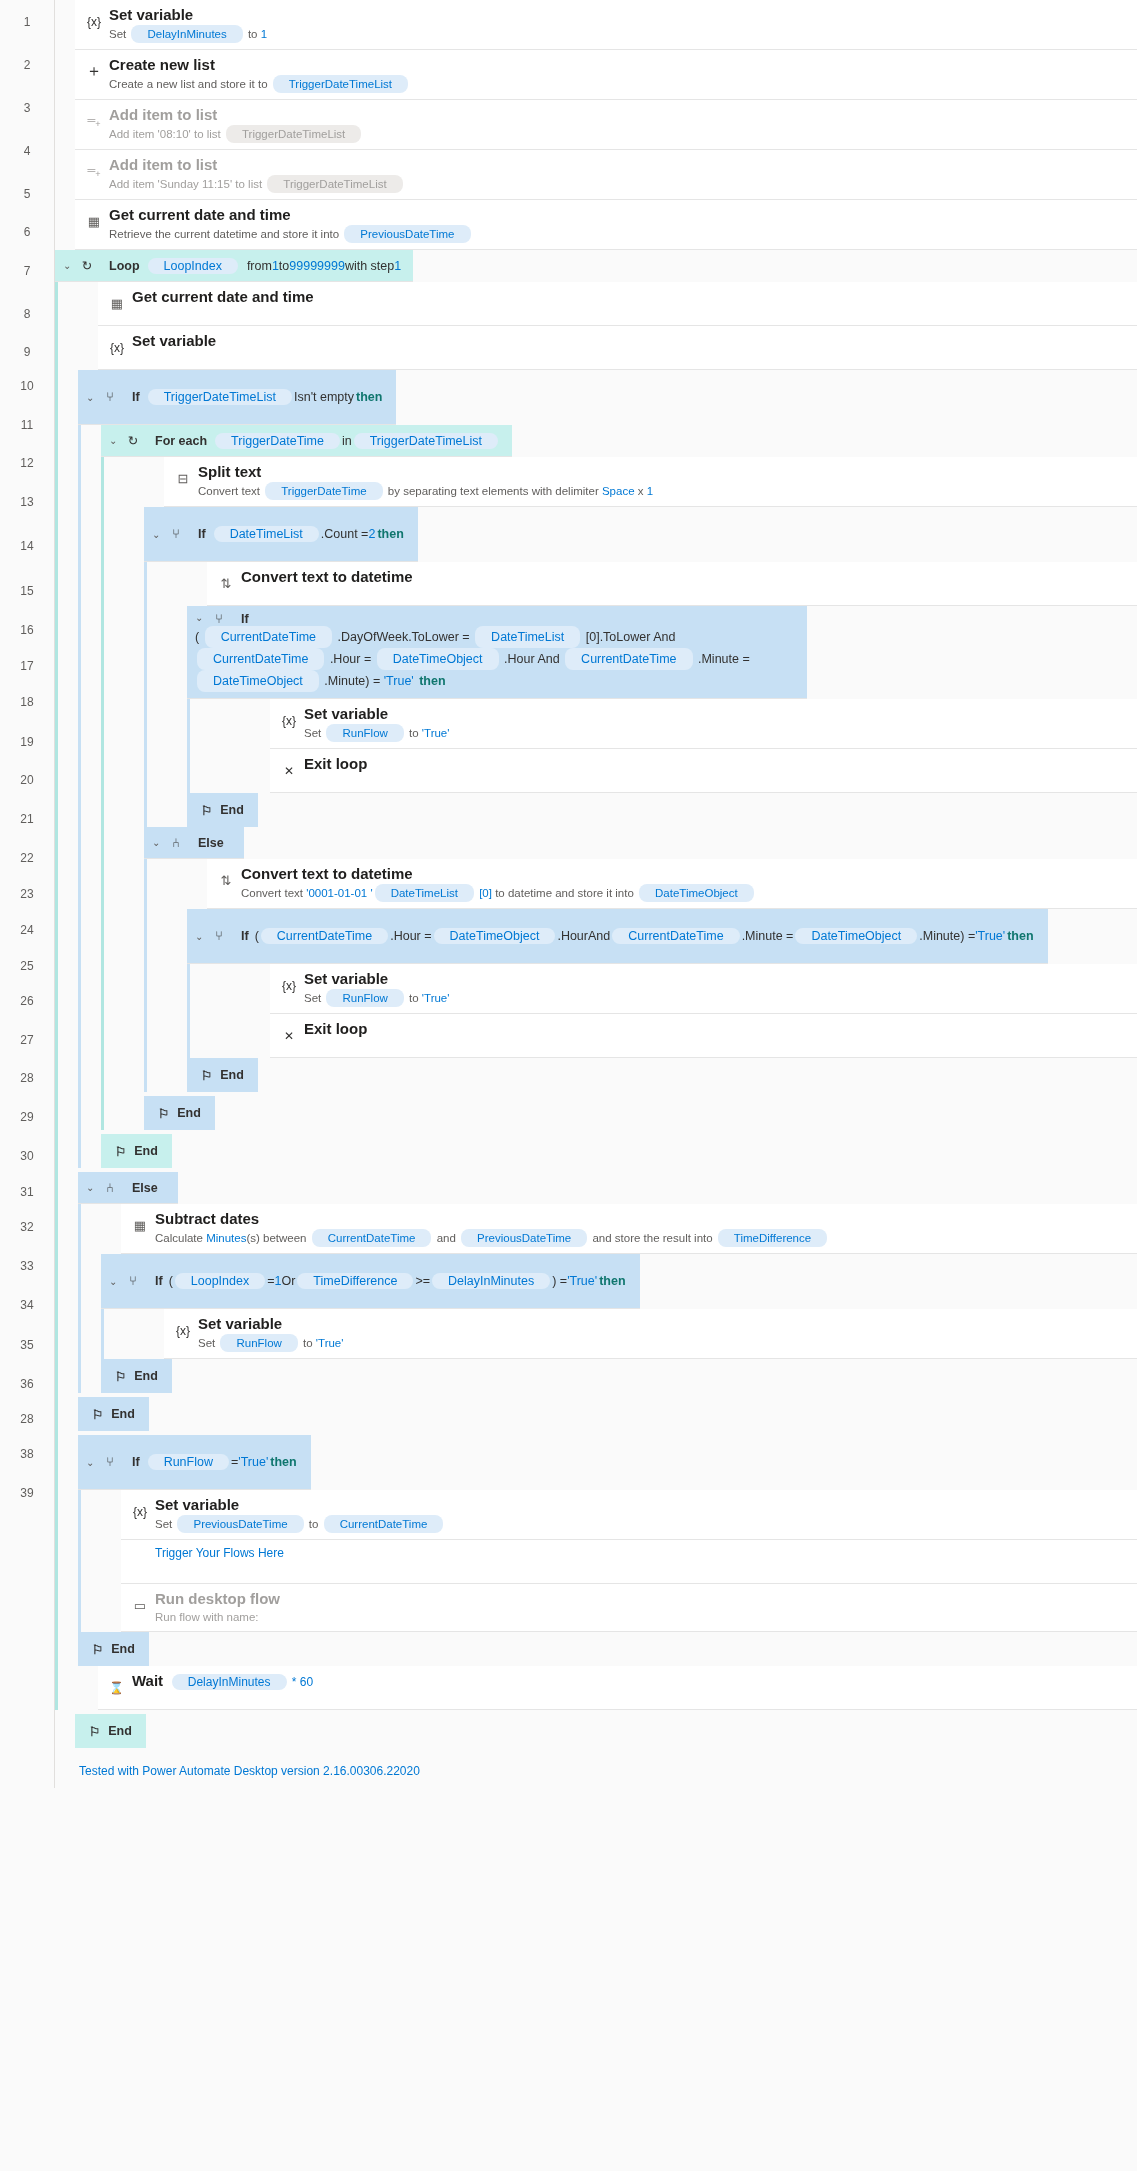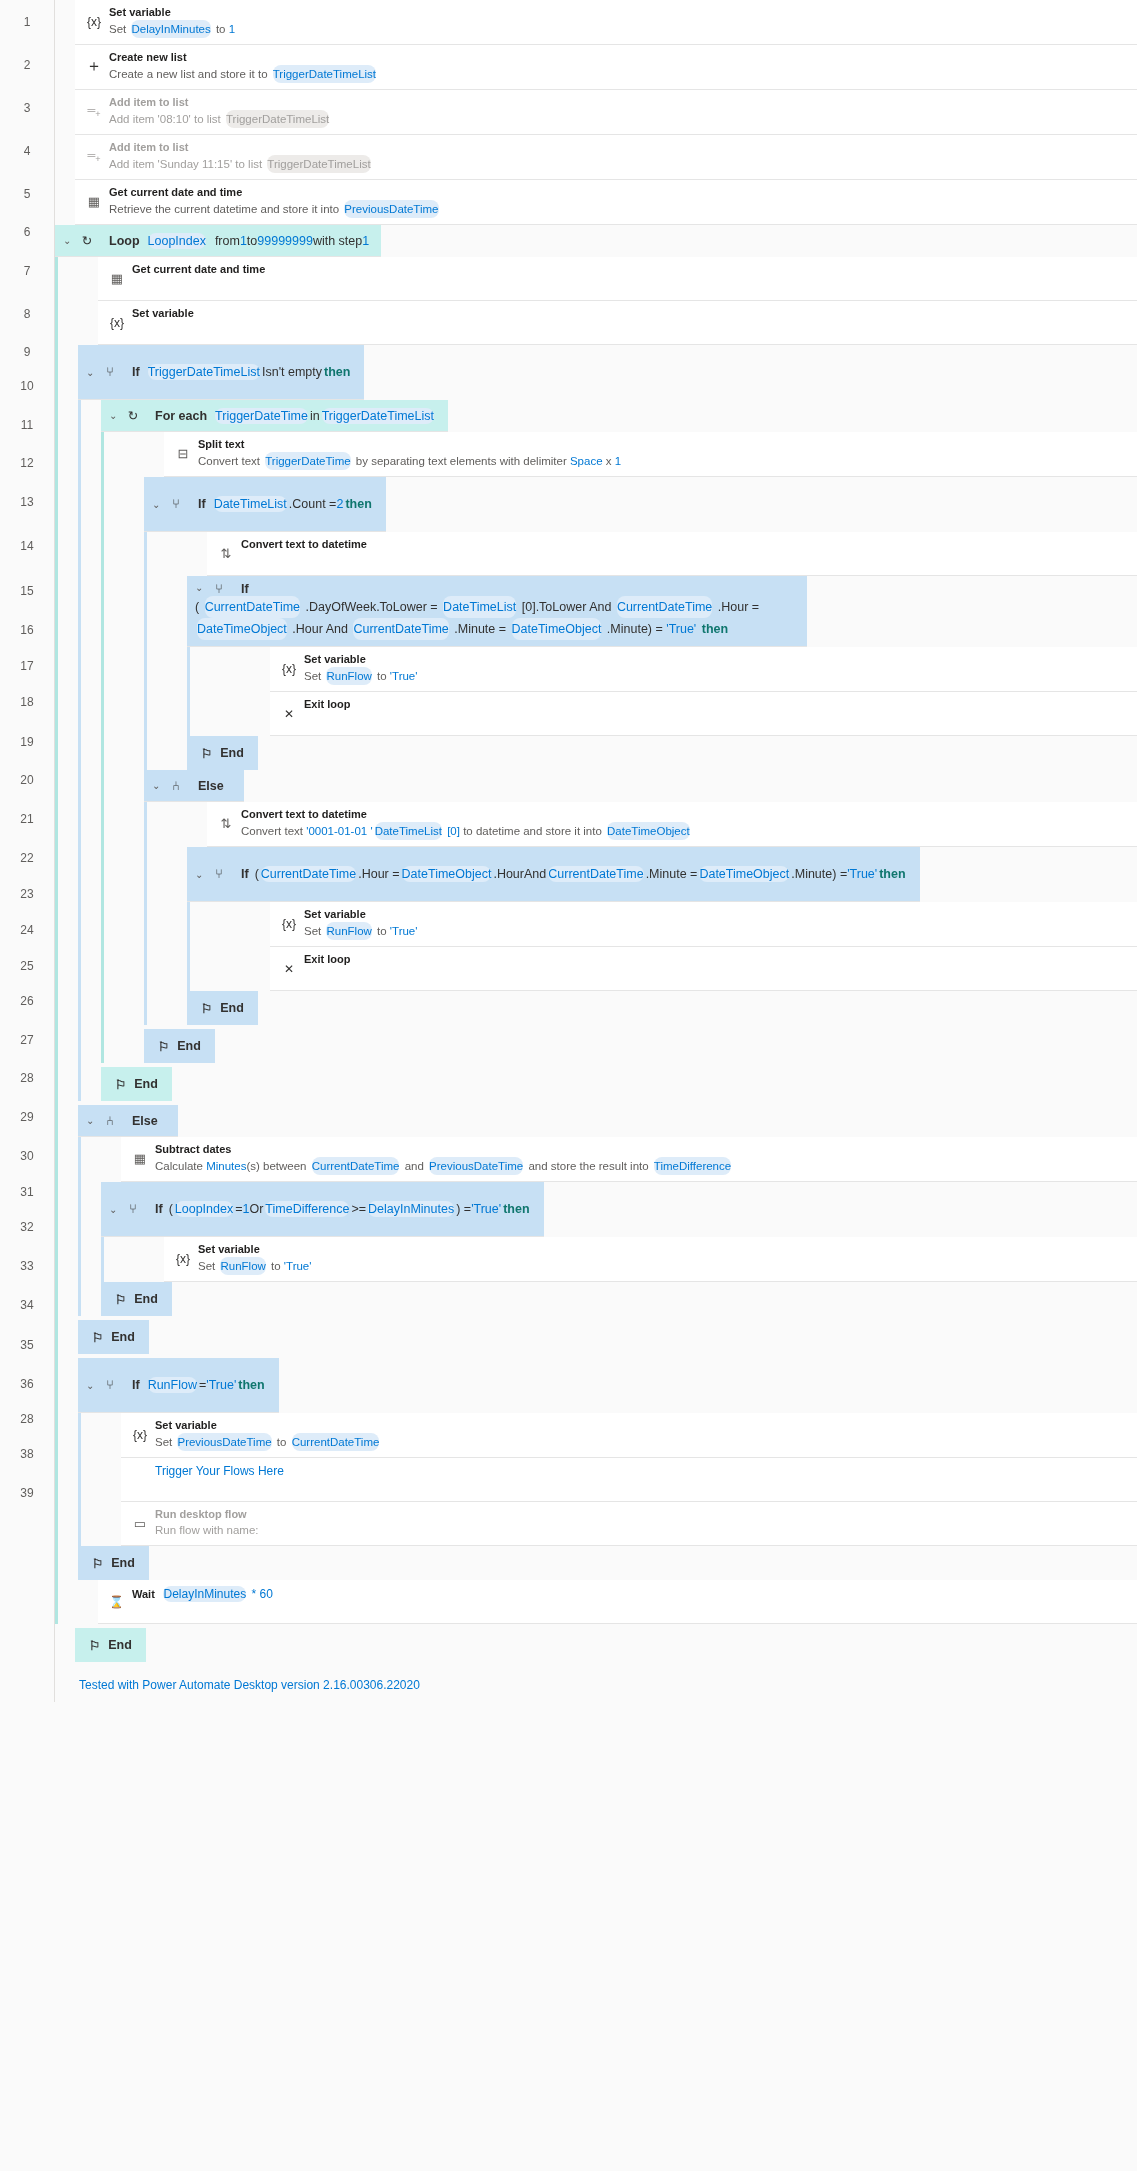--- a/index.html
+++ b/index.html
@@ -4,23 +4,23 @@
 <style>
   * { box-sizing: border-box; margin: 0; padding: 0; }
   body { font-family: "Segoe UI", Arial, sans-serif; font-size: 12px; background: #fafafa; color: #323130; }
   .container { display: flex; }
   .gutter { width: 55px; border-right: 1px solid #e1dfdd; display:flex; flex-direction:column; flex-shrink:0;}
   .gutter-row { height: 43px; display:flex; align-items:center; justify-content:center; color:#605e5c; font-size:12px;}
   .flow { flex:1; padding:0; }
   .step { display:flex; align-items:flex-start; border-bottom:1px solid #e5e5e5; padding: 6px 8px; min-height:43px; background:#fff; }
   .step .icon-col { width:22px; flex-shrink:0; display:flex; align-items:center; justify-content:center; height:31px; }
   .step .body { flex:1; padding-left:4px; }
-  .step .title { font-weight:600; font-size:11px; color:#201f1e; margin-bottom:2px;}
+  .step .title { font-weight:600; font-size:15px; color:#201f1e; margin-bottom:2px;}
   .step .desc { font-size:11.5px; color:#605e5c; line-height:16px;}
-  .var { color:#0078d4; background:#deecf9; padding:1px 0; border-radius:8px; margin:0 2px; display:inline-block; }
+  .var { color:#0078d4; background:#deecf9; padding:1px 16px; border-radius:8px; margin:0 2px; display:inline-block; }
   .val { color:#0078d4; }
   .kw { font-weight:600; color:#0f766e; margin:14px 2px;}
   .hdr { display:flex; align-items:center; padding:6px 8px; font-size:12.5px; min-height:32px; border-bottom:1px solid #e5e5e5;}
   .hdr .chev { width:14px; color:#605e5c; font-size:10px;}
   .hdr .ic { width:20px; display:flex; align-items:center; justify-content:center; color:#323130;}
   .hdr .lbl { font-weight:600; margin-right:6px;margin-left:12px;}
   .bg-teal { background:#c7f0ed; }
   .bg-blue { background:#c7e0f4; }
   .nest { border-left: 3px solid transparent; }
   .nest-teal { border-left-color:#b0e6e1; }

